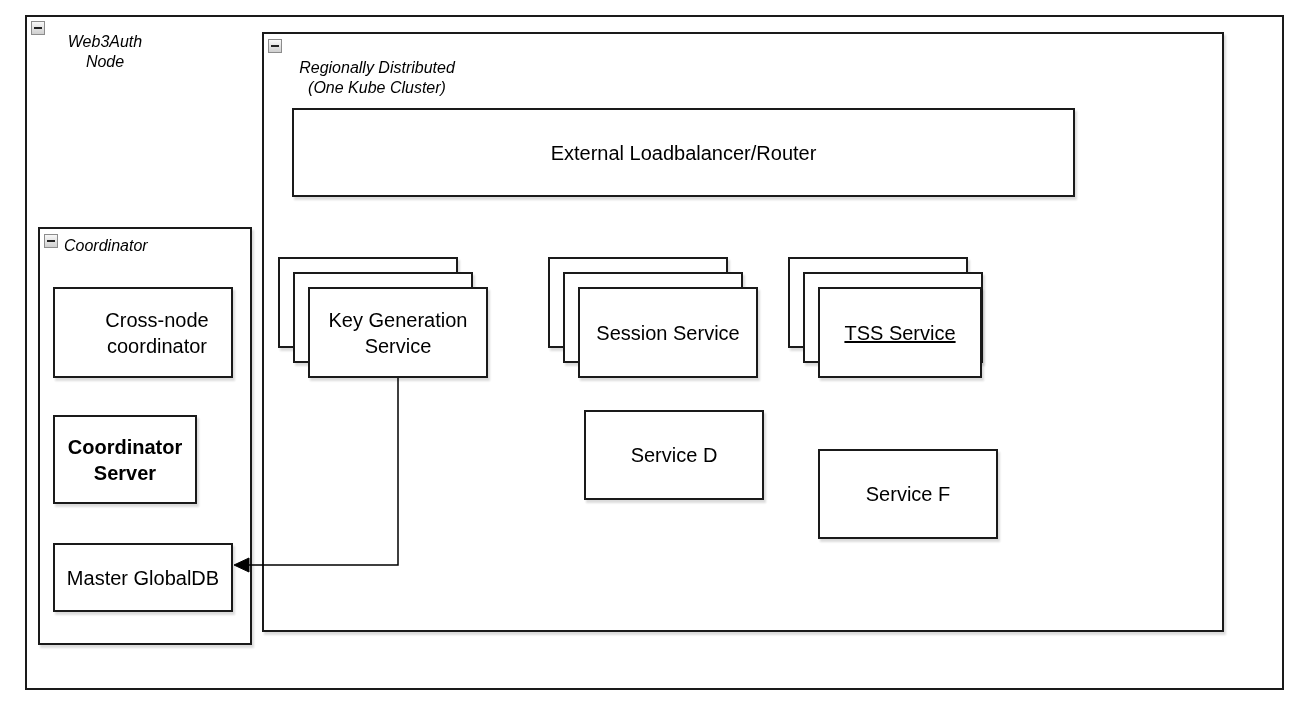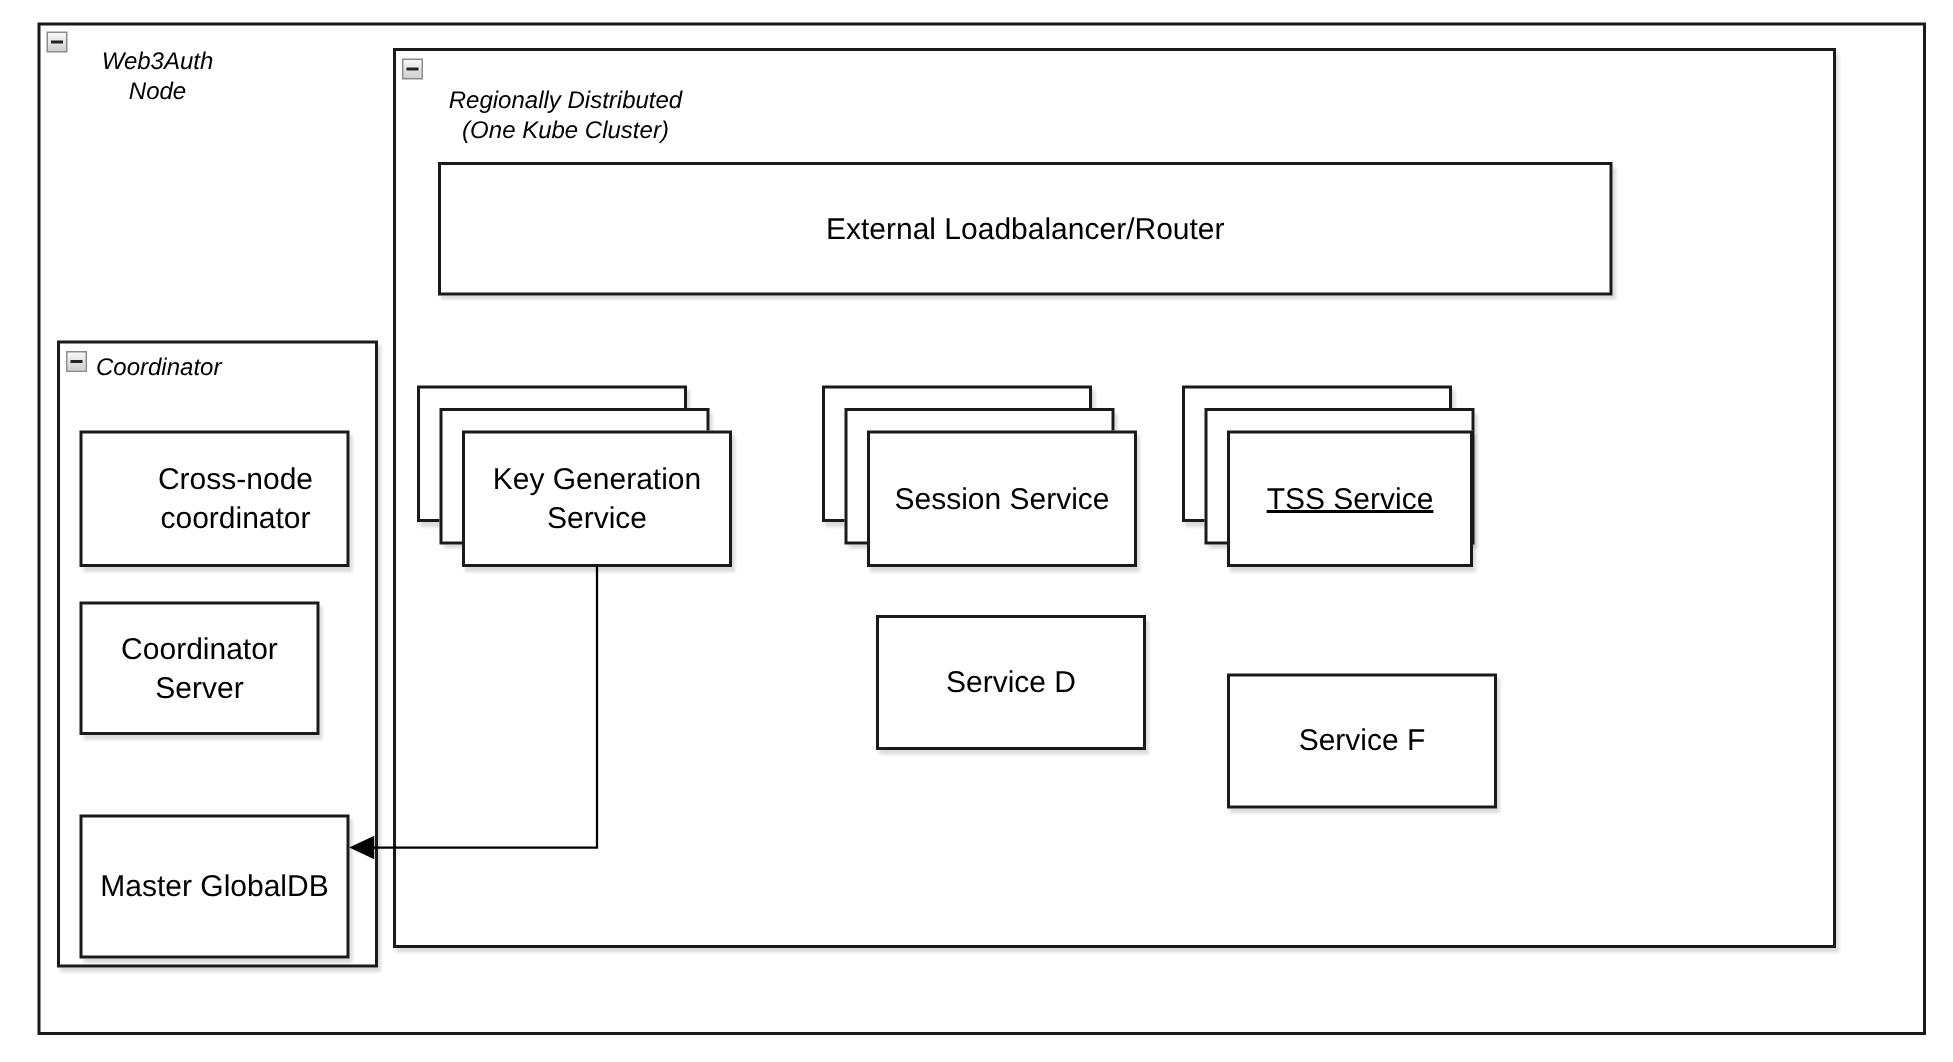--- a/index.html
+++ b/index.html
@@ -95,25 +95,25 @@
   </span>
   <div class="group-label left" style="left:64px;top:236px;">
     <span>Coordinator</span>
   </div>
 
   <div class="shape" style="left:53px;top:287px;width:180px;height:91px;padding-left:28px;">
     <span>Cross-node</span>
     <span>coordinator</span>
   </div>
 
-  <div class="shape" style="left:53px;top:401px;width:160px;height:89px;">
+  <div class="shape" style="left:53px;top:415px;width:144px;height:89px;font-weight:bold;">
     <span>Coordinator Server</span>
   </div>
 
-  <div class="shape" style="left:53px;top:543px;width:180px;height:96px;">
+  <div class="shape" style="left:53px;top:543px;width:180px;height:69px;">
     <span>Master GlobalDB</span>
   </div>
 
   <div>
     <div class="shape" style="left:278px;top:257px;width:180px;height:91px;"></div>
     <div class="shape" style="left:293px;top:272px;width:180px;height:91px;"></div>
     <div class="shape" style="left:308px;top:287px;width:180px;height:91px;text-align:right;">
       <span>Key Generation</span>
       <span>Service</span>
     </div>

